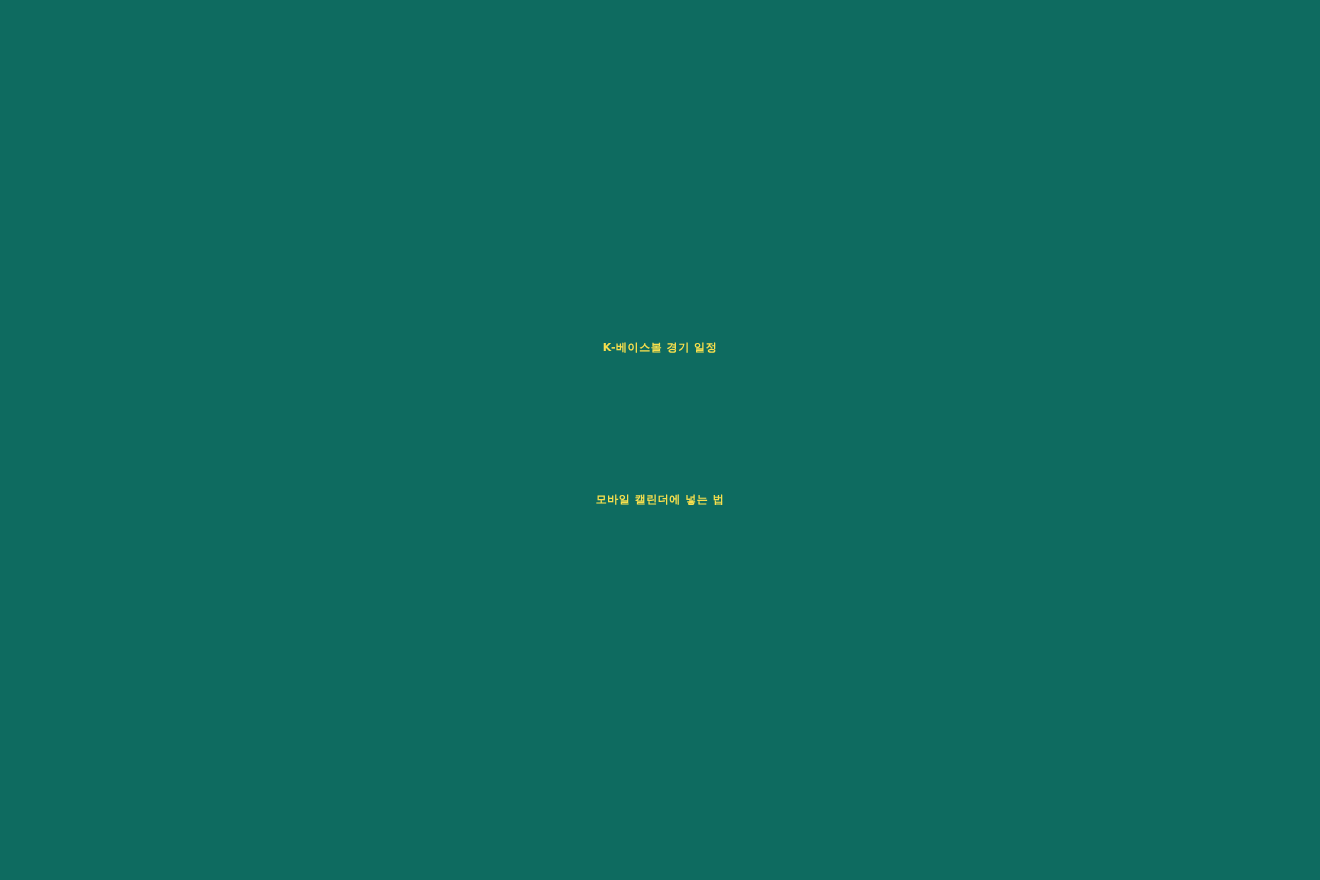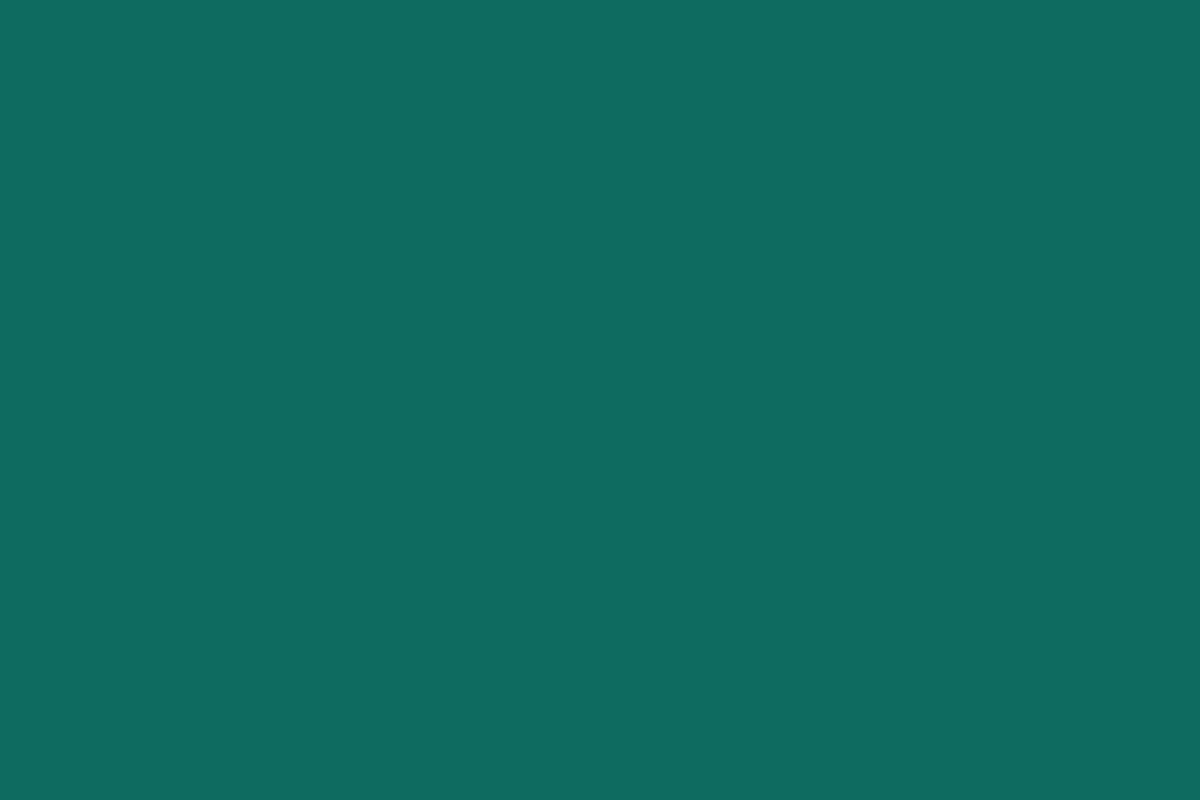--- a/index.html
+++ b/index.html
@@ -60,17 +60,19 @@
     font-size: 104px;
   }
 </style>
 </head>
 <body>
 
 <div id="banner" style="background-color: rgb(14, 107, 96);">
 
   <div id="title-block">
 
+    <span class="title-line line-1" style="color: rgb(247, 223, 77); font-size: 10px;">K-베이스볼 경기 일정</span>
 
+    <span class="title-line line-2" style="color: rgb(247, 223, 77); font-size: 10px;">모바일 캘린더에 넣는 법</span>
 
   </div>
 
 </div>
 
 </body></html>

